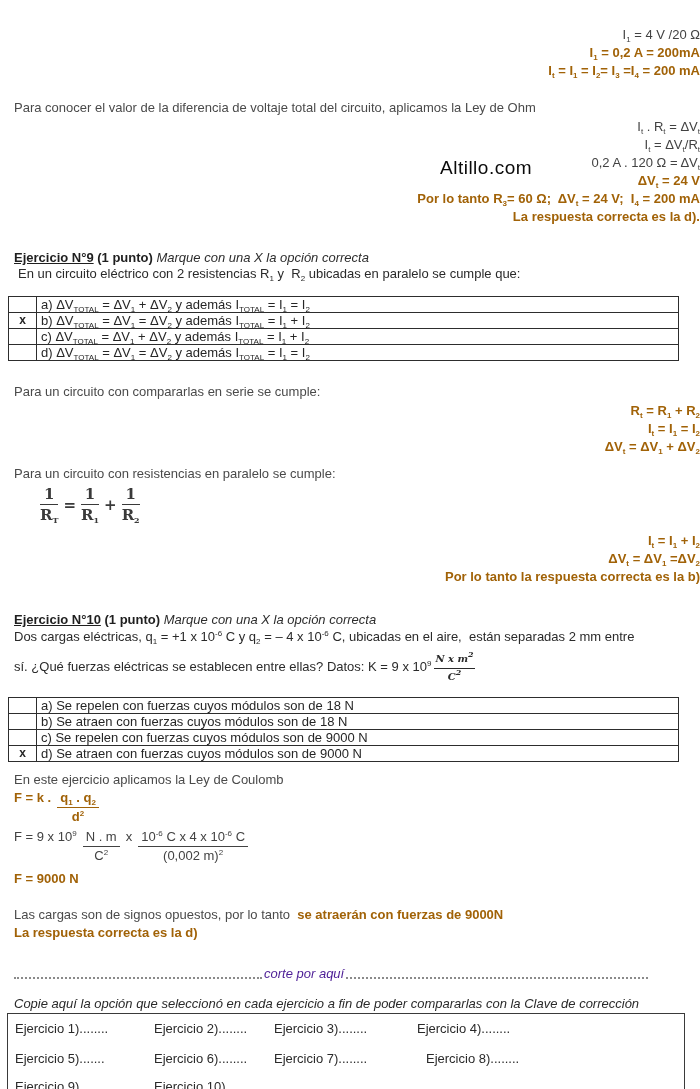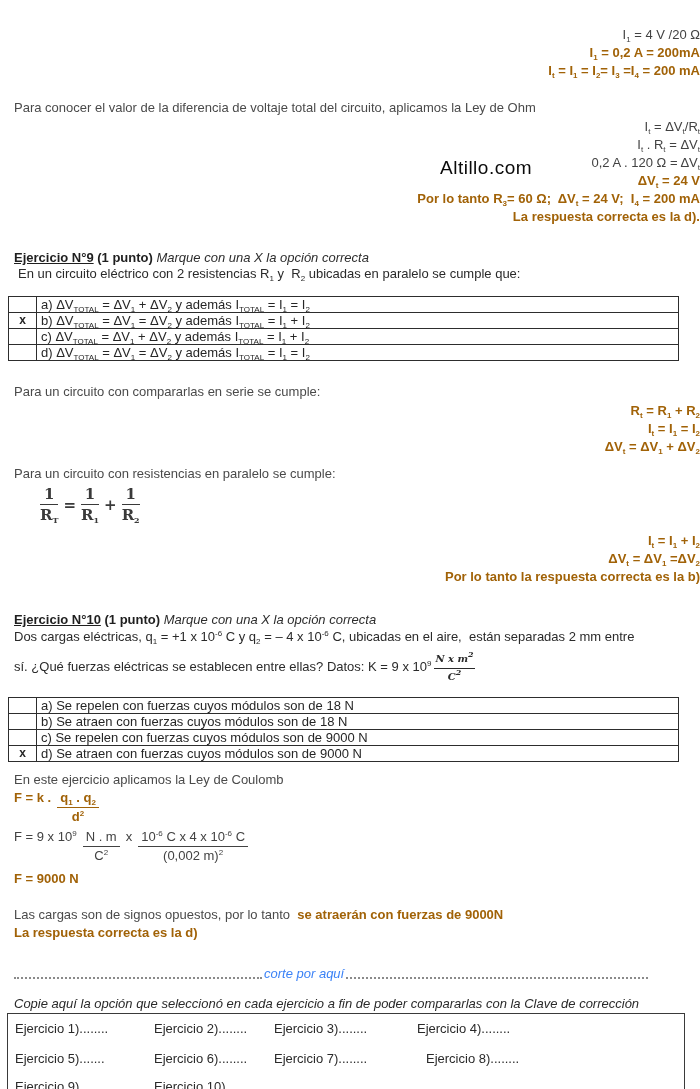--- a/index.html
+++ b/index.html
@@ -48,21 +48,21 @@
   }
   .kfrac .fnum { display:block; border-bottom:1px solid currentColor; padding:0 1px 1px; }
   .kfrac .fden { display:block; padding-top:0; }
   .coulomb { margin-left:14px; display:flex; align-items:flex-start; gap:6px; line-height:16px; }
   .coulomb .frac .fnum { line-height:16px; }
   .coulomb .frac .fden { line-height:16px; }
   .cutline { display:flex; align-items:flex-end; margin:24px 52px 0 14px; line-height:16px; }
   .cutline .dots { border-bottom:2px dotted #8a8a8a; height:12px; margin-bottom:3px; }
   .cutline .dots-left { width:248px; }
   .cutline .dots-right { flex:1; }
-  .cutline .label { font-style:italic; color:#3b82f6; padding:0 2px; }
+  .cutline .label { font-style:italic; color:#4c1d95; padding:0 2px; }
   .copy-line { margin:14px 0 0 14px; font-style:italic; color:#2a2a2a; line-height:16px; }
   .answer-box {
     margin:1px 0 0 7px; width:678px; height:86px;
     border:1.5px solid #3a3a3a; color:#2a2a2a;
     display:grid; grid-template-columns:139px 120px 143px 1fr;
     grid-template-rows:30px 28px 28px; padding:7px 0 0 7px;
   }
   .answer-box .cell { white-space:pre; }
 </style>
 </head>
@@ -74,22 +74,22 @@
 
   <div class="eq eqblock">
     <div>I<sub>1</sub> = 4 V /20 Ω</div>
     <div class="b">I<sub>1</sub> = 0,2 A = 200mA</div>
     <div class="b">I<sub>t</sub> = I<sub>1</sub> = I<sub>2</sub>= I<sub>3</sub> =I<sub>4</sub> = 200 mA</div>
   </div>
 
   <div class="para ml14" style="margin-top:20px;">Para conocer el valor de la diferencia de voltaje total del circuito, aplicamos la Ley de Ohm</div>
 
   <div class="eq eqblock" style="margin-top:2px;">
+    <div>I<sub>t</sub> . R<sub>t</sub> = ΔV<sub>t</sub></div>
     <div>I<sub>t</sub> = ΔV<sub>t</sub>/R<sub>t</sub></div>
-    <div>I<sub>t</sub> . R<sub>t</sub> = ΔV<sub>t</sub></div>
     <div>0,2 A . 120 Ω = ΔV<sub>t</sub></div>
     <div class="b">ΔV<sub>t</sub> = 24 V</div>
   </div>
 
   <div class="b ml14 eqblock">Por lo tanto R<sub>3</sub>= 60 Ω;&nbsp; ΔV<sub>t</sub> = 24 V;&nbsp; I<sub>4</sub> = 200 mA</div>
   <div class="b ml14 eqblock">La respuesta correcta es la d).</div>
 
   <div class="heading" style="margin-top:24px;">
     <span class="title">Ejercicio N°9</span>
     <span class="pts">(1 punto)</span>

